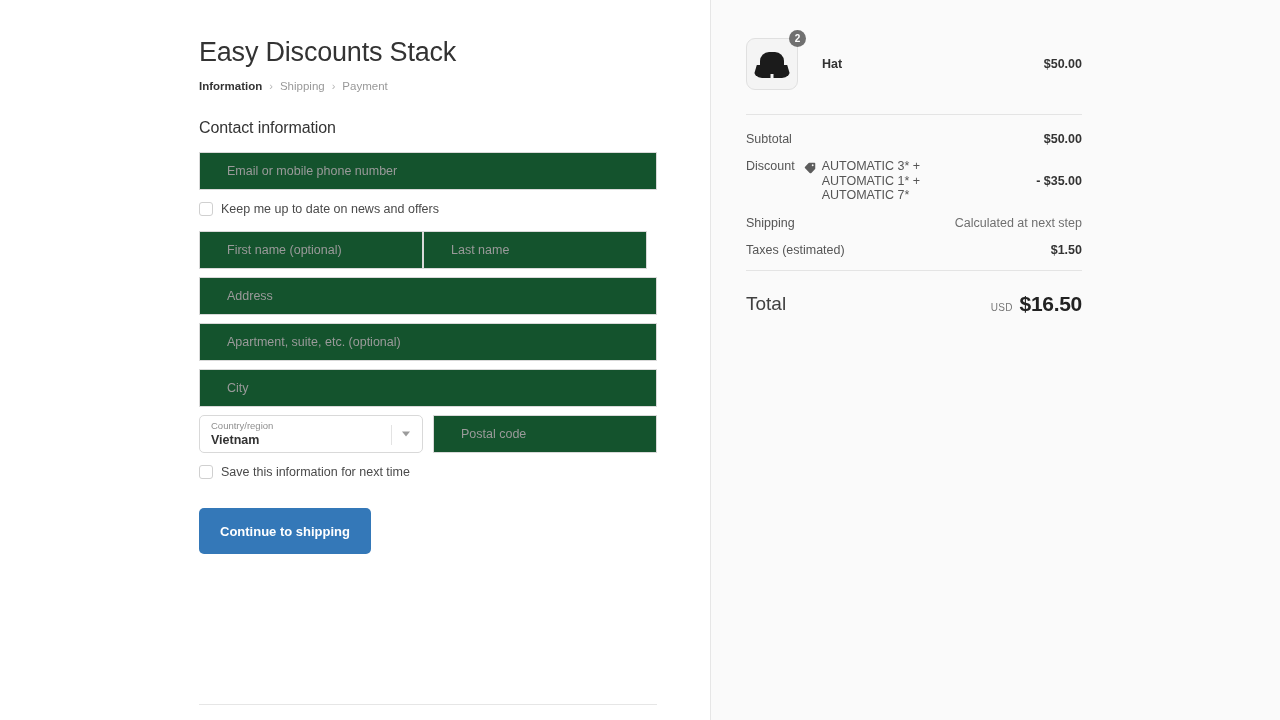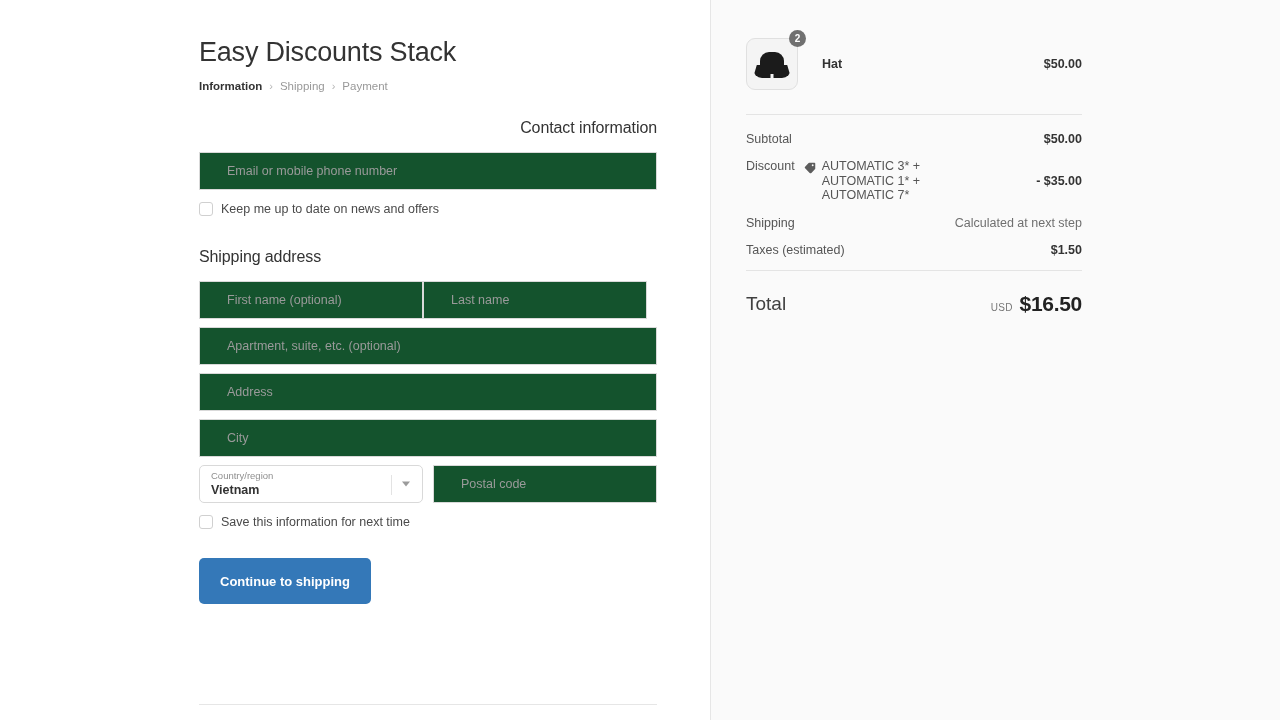--- a/index.html
+++ b/index.html
@@ -44,21 +44,21 @@
     font-size: 11px;
     line-height: 1;
   }
 
   .section-title {
     font-size: 16px;
     font-weight: 400;
     color: #333333;
     letter-spacing: -0.1px;
   }
-  .sec-contact { margin-top: 27px; text-align: right; }
+  .sec-contact { margin-top: 27px; }
   .sec-shipping { margin-top: 32px; }
 
   .field {
     height: 38px;
     border: 1px solid #d9d9d9;
     border-radius: 0;
     background: #14532d;
     display: flex;
     align-items: center;
     padding: 0 27px;
@@ -342,37 +342,36 @@
 
       <div class="field field-contact">
         <span class="ph">Email or mobile phone number</span>
       </div>
 
       <div class="checkrow">
         <span class="checkbox"></span>
         <span class="lbl">Keep me up to date on news and offers</span>
       </div>
 
-      <h2 class="section-title sec-shipping">Shipping address</h2>
 
       <div class="row2">
         <div class="field">
           <span class="ph">First name (optional)</span>
         </div>
         <div class="field">
           <span class="ph">Last name</span>
         </div>
       </div>
 
       <div class="field field-row">
+        <span class="ph">Address</span>
+      </div>
+
+      <div class="field field-row">
         <span class="ph">Apartment, suite, etc. (optional)</span>
-      </div>
-
-      <div class="field field-row">
-        <span class="ph">Address</span>
       </div>
 
       <div class="field field-row">
         <span class="ph">City</span>
       </div>
 
       <div class="select-row">
         <div class="select">
           <div class="select-texts">
             <span class="select-label">Country/region</span>

